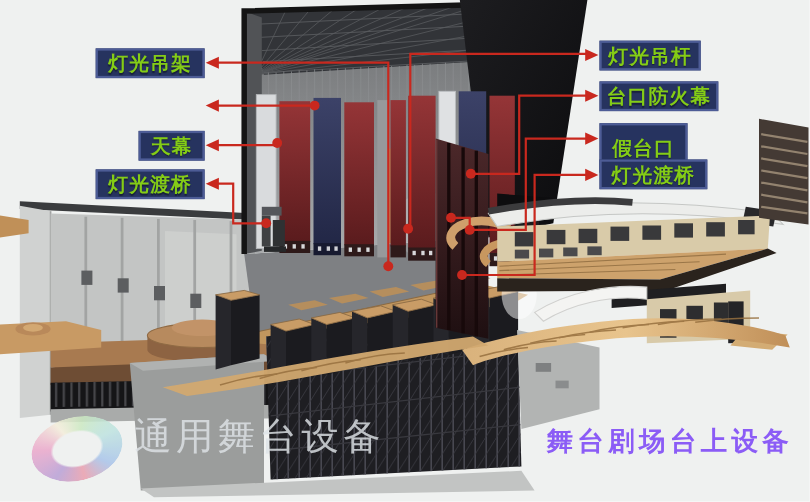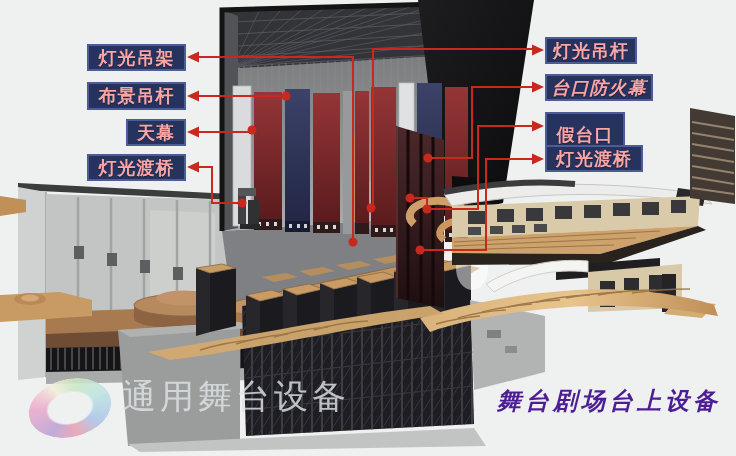--- a/index.html
+++ b/index.html
@@ -5,29 +5,29 @@
   html,body{margin:0;padding:0;}
   #stage-root{
     position:relative;width:736px;height:456px;overflow:hidden;
     background:#eff1f0;
     font-family:"Liberation Sans",sans-serif;
   }
   #scene-svg{position:absolute;left:0;top:0;}
   .callout{
     position:absolute;box-sizing:border-box;
     background:#26335f;border:2px solid #4d5c96;
-    color:#fca5a5;font-weight:bold;font-size:18px;letter-spacing:1px;
+    color:#84cc16;font-weight:bold;font-size:18px;letter-spacing:1px;
     display:flex;align-items:center;justify-content:center;
     text-shadow:0 1px 1px rgba(0,0,0,.4);
   }
   #caption{
     position:absolute;left:497px;top:385px;width:235px;
     font-family:"DejaVu Serif","Liberation Serif",serif;
-    font-style:italic;font-weight:bold;
-    font-size:24px;letter-spacing:4px;color:#4c1d95;
+    font-weight:bold;
+    font-size:24px;letter-spacing:4px;color:#8b5cf6;
     white-space:nowrap;
   }
   #wm-swirl{
     position:absolute;left:28px;top:379px;width:84px;height:58px;
     border-radius:50%;
     background:conic-gradient(from 230deg,#b9a0d6,#eba8cb,#f4eedb,#cce9c2,#bfe4e0,#a9c4ea,#eb9fae,#b9a0d6);
     -webkit-mask:radial-gradient(closest-side,transparent 52%,#000 58%,#000 100%);
     mask:radial-gradient(closest-side,transparent 52%,#000 58%,#000 100%);
     transform:rotate(-14deg);
     opacity:.85;
@@ -415,26 +415,25 @@
 
     <g>
       <path d="M533,159 H486 V250 H422"></path>
       <circle cx="420" cy="250" r="4.5" fill="#c9281e" stroke="none"></circle>
       <polygon points="544,159 532,153.5 532,164.5" fill="#c9281e" stroke="none"></polygon>
     </g>
   </g>
 </svg>
 
 <div class="callout" style="left:87px;top:44px;width:99px;height:27px;">灯光吊架</div>
-<div class="callout" style="left:87px;top:82px;width:99px;height:28px;">布景吊杆</div>
 <div class="callout" style="left:126px;top:119px;width:60px;height:27px;">天幕</div>
 <div class="callout" style="left:87px;top:154px;width:99px;height:27px;">灯光渡桥</div>
 
 <div class="callout" style="left:545px;top:37px;width:92px;height:27px;">灯光吊杆</div>
-<div class="callout" style="left:545px;top:74px;width:108px;height:27px;font-style:italic;">台口防火幕</div>
+<div class="callout" style="left:545px;top:74px;width:108px;height:27px;">台口防火幕</div>
 <div class="callout" style="left:545px;top:112px;width:80px;height:45px;">假台口</div>
 <div class="callout" style="left:545px;top:145px;width:98px;height:27px;">灯光渡桥</div>
 
 <div id="wm-swirl"></div>
 <div id="wm-cn">通用舞台设备</div>
 
 <div id="caption">舞台剧场台上设备</div>
 
 </div>
 

